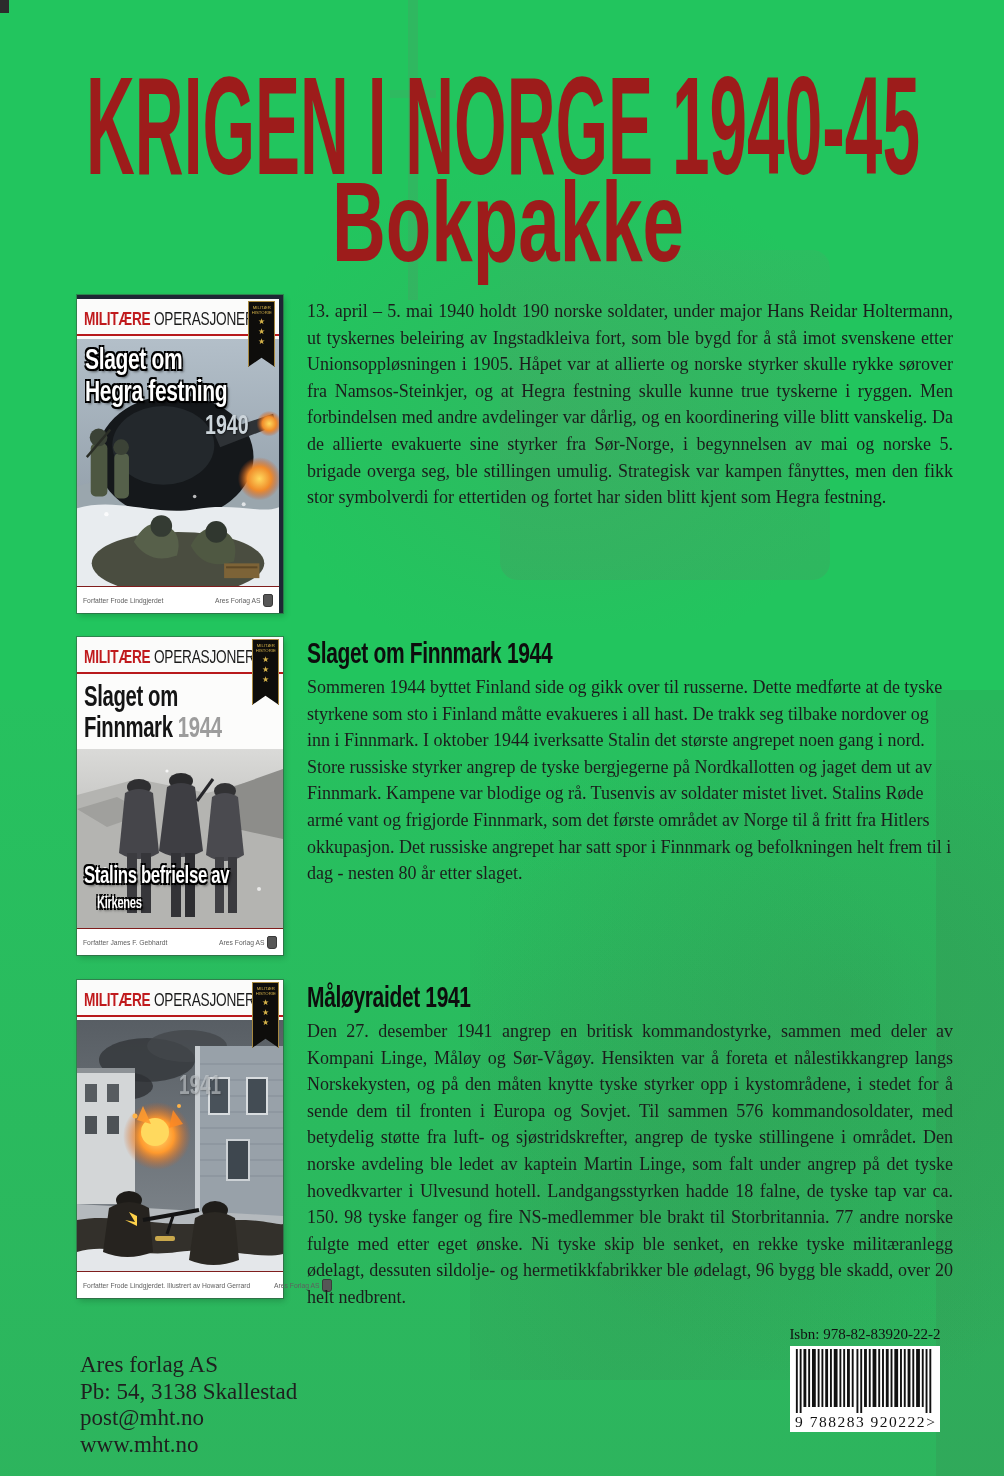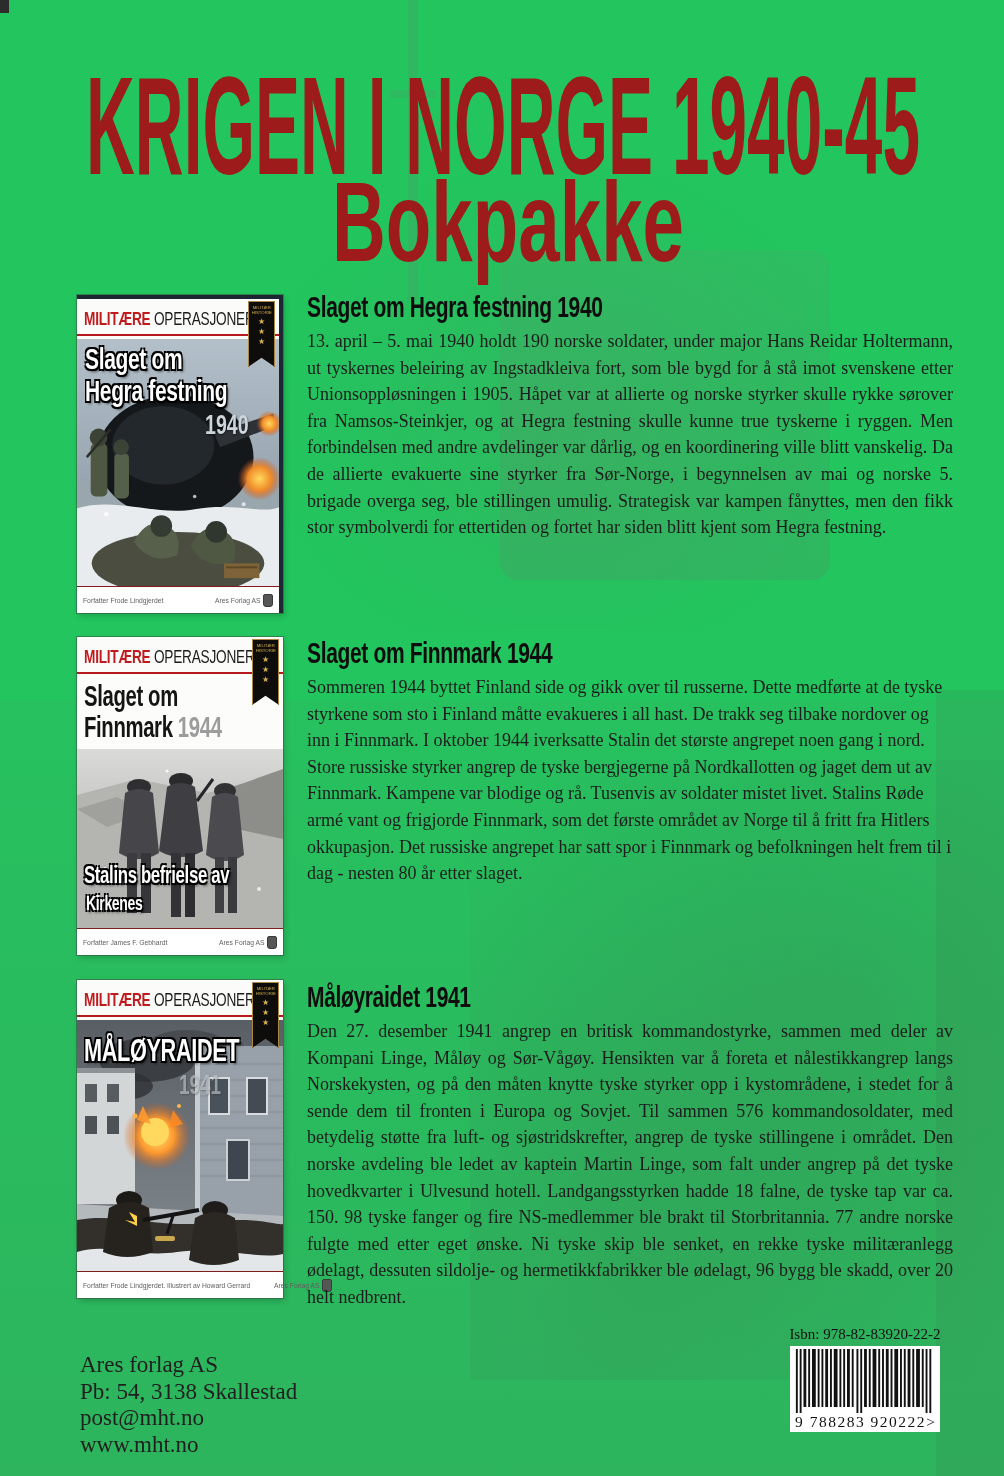--- a/index.html
+++ b/index.html
@@ -62,21 +62,21 @@
           text-shadow:-2px -2px 0 #000,2px -2px 0 #000,-2px 2px 0 #000,2px 2px 0 #000,3px 3px 3px rgba(0,0,0,.55);}
   .c1-l1{left:8px;top:4px;font-size:30px;line-height:32px;}
   .c1-l2{left:8px;top:36px;font-size:30px;line-height:32px;}
   .c1-year{position:absolute;right:12px;top:70px;font-size:28px;font-weight:700;color:#ccd5db;
            text-shadow:1px 1px 2px rgba(0,0,0,.5);margin-left:47px;}
   .c2-titlebox{position:relative;height:72px;min-height:72px;background:#fcfcfb;padding:4px 0 0 7px;
                box-sizing:border-box;}
   .c2-tl{font-size:29px;line-height:31px;font-weight:800;color:#141414;letter-spacing:-.5px;}
   .c2-year{color:#9c9c9c;font-weight:700;}
   .c2-sub1{left:7px;bottom:40px;font-size:24px;line-height:26px;}
-  .c2-sub2{left:9px;bottom:12px;font-size:20px;line-height:26px;}
+  .c2-sub2{left:20px;bottom:12px;font-size:16px;line-height:26px;}
   .c3-l1{left:7px;top:14px;font-size:31px;line-height:33px;}
   .c3-year{position:absolute;left:102px;top:50px;font-size:27px;font-weight:700;color:rgba(205,210,214,.6);
            text-shadow:1px 1px 2px rgba(40,40,40,.35);}
   
   .footer{position:absolute;left:80px;top:1352px;font-family:"Liberation Serif",serif;font-size:23px;
           line-height:26.5px;color:#1f1f1f;}
   
   .barcode-area{position:absolute;left:780px;top:1326px;width:170px;text-align:center;}
   .isbn-label{font-family:"Liberation Serif",serif;font-size:15px;color:#111;}
   .barcode-box{margin:3px auto 0;width:150px;background:#fff;padding:3px 4px 1px;box-sizing:border-box;}
@@ -281,34 +281,32 @@
         <path d="M0,232 C30,222 60,238 100,232 C150,226 180,240 206,234 L206,251 L0,251 Z" fill="#e4e7ea"></path>
         <ellipse cx="52" cy="180" rx="13" ry="9" fill="#1d1b18"></ellipse>
         <path d="M32,188 q20,-12 40,0 l4,44 q-26,10 -50,0 Z" fill="#26231f"></path>
         <ellipse cx="138" cy="190" rx="13" ry="9" fill="#1f1d1a"></ellipse>
         <path d="M118,198 q20,-12 40,0 l4,42 q-26,10 -50,0 Z" fill="#2b2823"></path>
         <line x1="66" y1="200" x2="122" y2="190" stroke="#141414" stroke-width="4"></line>
         <line x1="96" y1="196" x2="90" y2="214" stroke="#141414" stroke-width="3"></line>
         <polygon points="60,196 52,192 58,202 48,200 60,206" fill="#ffd24a"></polygon>
         <rect x="78" y="216" width="20" height="5" fill="#c9a84c" rx="2"></rect>
       </svg>
-      <div class="ctitle c3-l1"><span class="cond">MÅLØYRAIDET</span></div>
       <div class="c3-year"><span class="cond">1941</span></div>
     </div>
     <div class="strip">
       <span class="cl">Forfatter Frode Lindgjerdet. Illustrert av Howard Gerrard</span>
       <span class="cr">
           <span class="crt">Ares Forlag AS</span>
           <span class="pub-logo"></span>
         </span>
     </div>
   </div>
 
   <div class="section" style="top:292px;">
-    <div class="sec-heading"><span class="cond">Slaget om Hegra festning 1940</span></div>
     <div class="sec-body just">13. april – 5. mai 1940 holdt 190 norske soldater, under major Hans Reidar Holtermann, ut tyskernes beleiring av Ingstadkleiva fort, som ble bygd for å stå imot svenskene etter Unionsoppløsningen i 1905. Håpet var at allierte og norske styrker skulle rykke sørover fra Namsos-Steinkjer, og at Hegra festning skulle kunne true tyskerne i ryggen. Men forbindelsen med andre avdelinger var dårlig, og en koordinering ville blitt vanskelig. Da de allierte evakuerte sine styrker fra Sør-Norge, i begynnelsen av mai og norske 5. brigade overga seg, ble stillingen umulig. Strategisk var kampen fånyttes, men den fikk stor symbolverdi for ettertiden og fortet har siden blitt kjent som Hegra festning.</div>
   </div>
 
   <div class="section" style="top:638px;">
     <div class="sec-heading"><span class="cond">Slaget om Finnmark 1944</span></div>
     <div class="sec-body">Sommeren 1944 byttet Finland side og gikk over til russerne. Dette medførte at de tyske styrkene som sto i Finland måtte evakueres i all hast. De trakk seg tilbake nordover og inn i Finnmark. I oktober 1944 iverksatte Stalin det største angrepet noen gang i nord. Store russiske styrker angrep de tyske bergjegerne på Nordkallotten og jaget dem ut av Finnmark. Kampene var blodige og rå. Tusenvis av soldater mistet livet. Stalins Røde armé vant og frigjorde Finnmark, som det første området av Norge til å fritt fra Hitlers okkupasjon. Det russiske angrepet har satt spor i Finnmark og befolkningen helt frem til i dag - nesten 80 år etter slaget.</div>
   </div>
 
   <div class="section" style="top:982px;">
     <div class="sec-heading"><span class="cond">Måløyraidet 1941</span></div>

